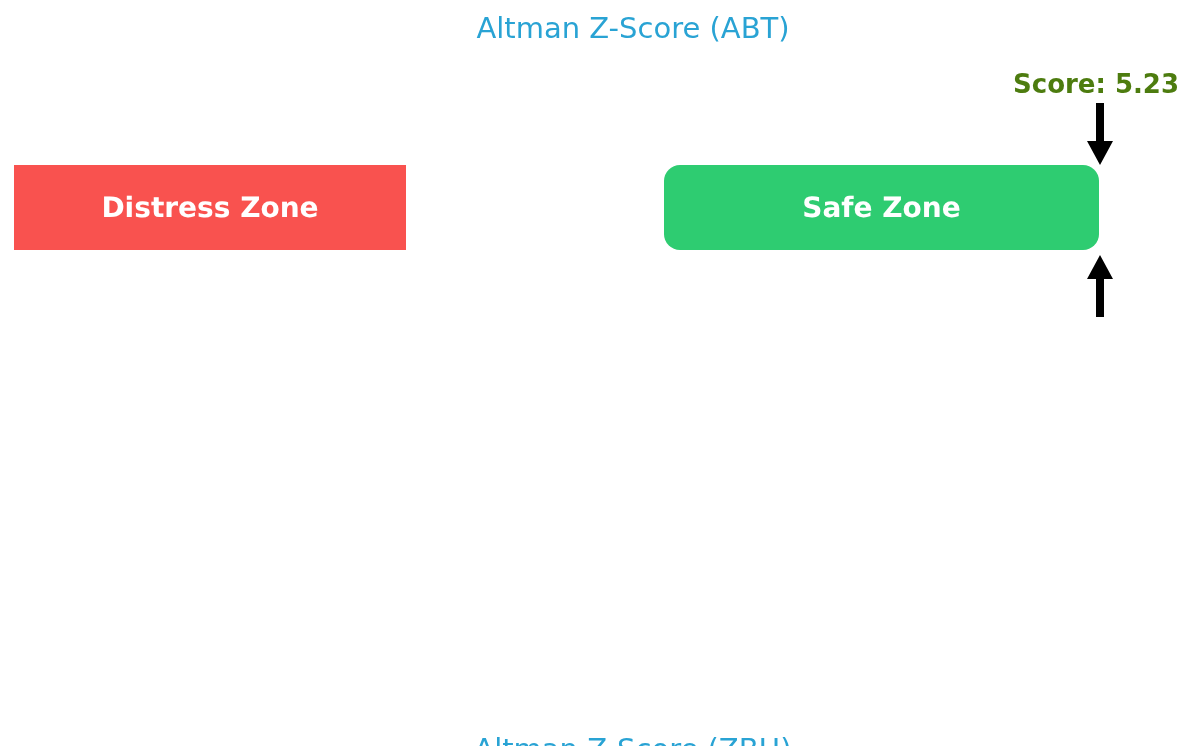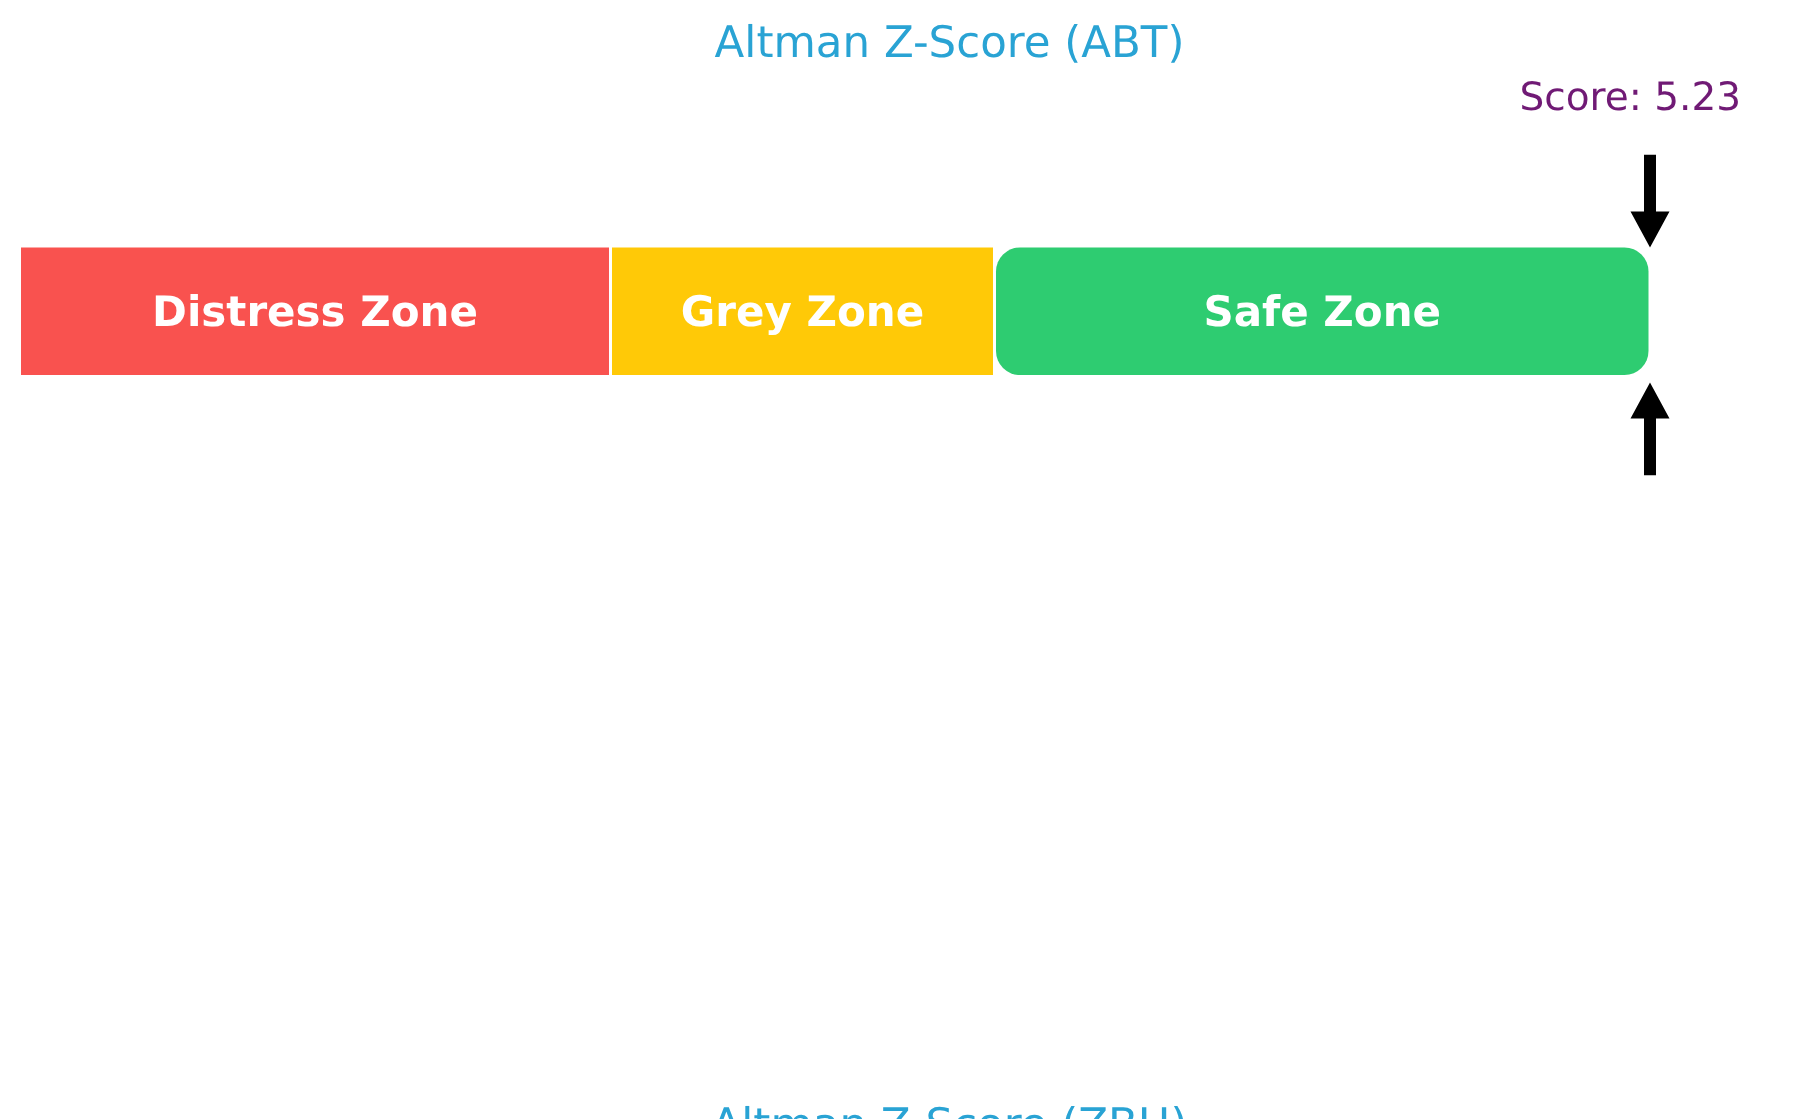--- a/index.html
+++ b/index.html
@@ -28,24 +28,25 @@
     text-align: center;
     color: #29a3d4;
     font-family: "DejaVu Sans", sans-serif;
     font-weight: 400;
     white-space: nowrap;
     padding-left: 33px;
   }
 
   .score-label {
     position: absolute;
-    color: #701a75;
+    color: #4d7c0f;
     font-family: "DejaVu Sans", sans-serif;
-    font-weight: normal;
+    font-weight: bold;
     white-space: nowrap;
+    margin-top: 19px;
   }
 
   .zone {
     position: absolute;
     display: flex;
     align-items: center;
     justify-content: center;
     color: #ffffff;
     font-family: "DejaVu Sans", sans-serif;
     font-weight: bold;
@@ -86,21 +87,20 @@
 <body>
 
 <div class="panel" id="panel-1">
 
   <div class="chart-title" id="title-1">Altman Z-Score (ABT)</div>
 
   <div class="score-label" id="score-1">Score: 5.23</div>
 
   <div id="bar-1">
     <div class="zone" id="z1-distress">Distress Zone</div>
-    <div class="zone" id="z1-grey">Grey Zone</div>
     <div class="zone" id="z1-safe">Safe Zone</div>
   </div>
 
   <div class="arrow" id="arrow-1-down">
     <svg width="28" height="63" viewBox="0 0 28 63" xmlns="http://www.w3.org/2000/svg">
       <path d="M10 0 H18 V38 H27 L14 62 L1 38 H10 Z" fill="#000000"></path>
     </svg>
   </div>
 
   <div class="arrow" id="arrow-1-up">

